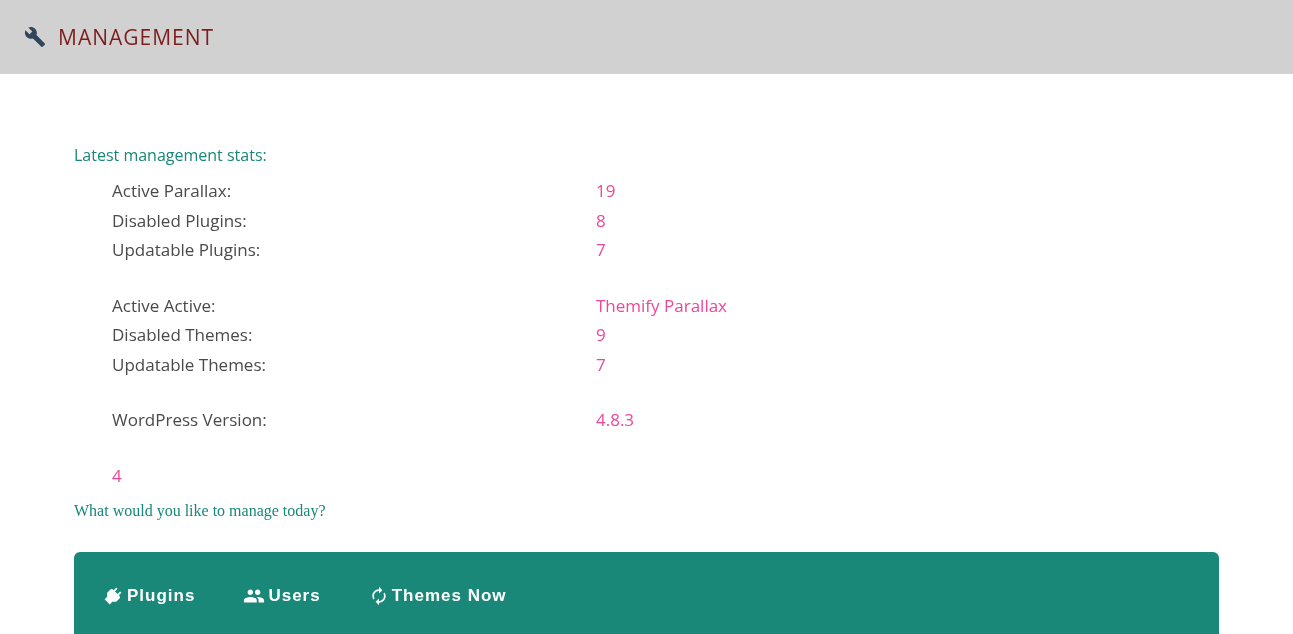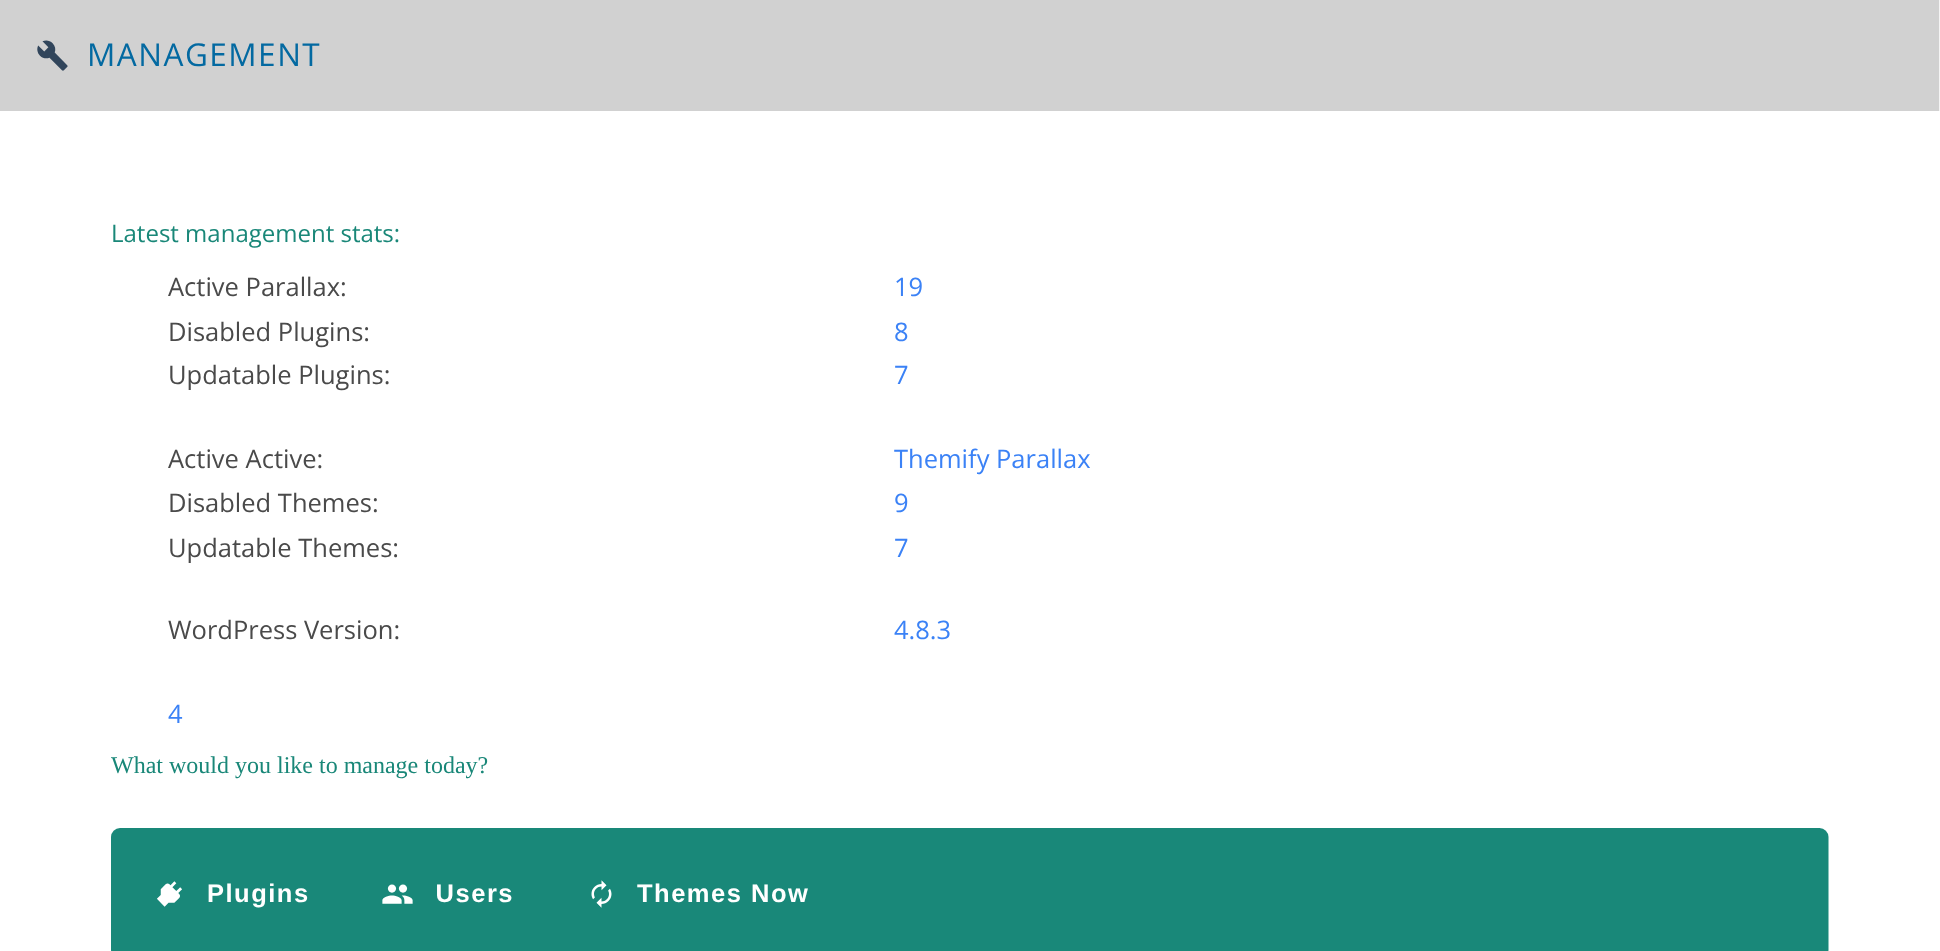--- a/index.html
+++ b/index.html
@@ -22,21 +22,21 @@
       align-items: center;
       padding-left: 24px;
     }
     .header-bar .wrench-icon {
       color: #31455b;
       margin-right: 12px;
       display: flex;
       align-items: center;
     }
     .header-bar .title {
-      color: #0369a1;
+      color: #7f1d1d;
       font-size: 21px;
       letter-spacing: 1px;
       font-weight: 400;
       text-align: right;
     }
     .content {
       padding: 70px 74px 0 74px;
     }
     .subheading {
       color: #198778;
@@ -50,21 +50,21 @@
       display: flex;
       height: 29.5px;
       align-items: center;
     }
     .stat-label {
       width: 484px;
       color: #4a4a4a;
       font-size: 17px;
     }
     .stat-value {
-      color: #3b82f6;
+      color: #ec4899;
       font-size: 17px;
     }
     .gap {
       height: 26px;
     }
     .prompt {
       color: #198778;
       font-size: 16px;
       margin-top: 12px;
       margin-bottom: 32px;
@@ -75,21 +75,21 @@
       border-radius: 6px;
       height: 87px;
       display: flex;
       align-items: center;
       padding-left: 28px;
       gap: 48px;
     }
     .action-btn {
       display: flex;
       align-items: center;
-      gap: 14px;
+      gap: 3px;
       color: #ffffff;
       font-size: 17px;
       font-weight: 600;
       letter-spacing: 1px;
       cursor: pointer;
       background: none;
       border: none;
     }
     .action-btn .ico {
       display: flex;

